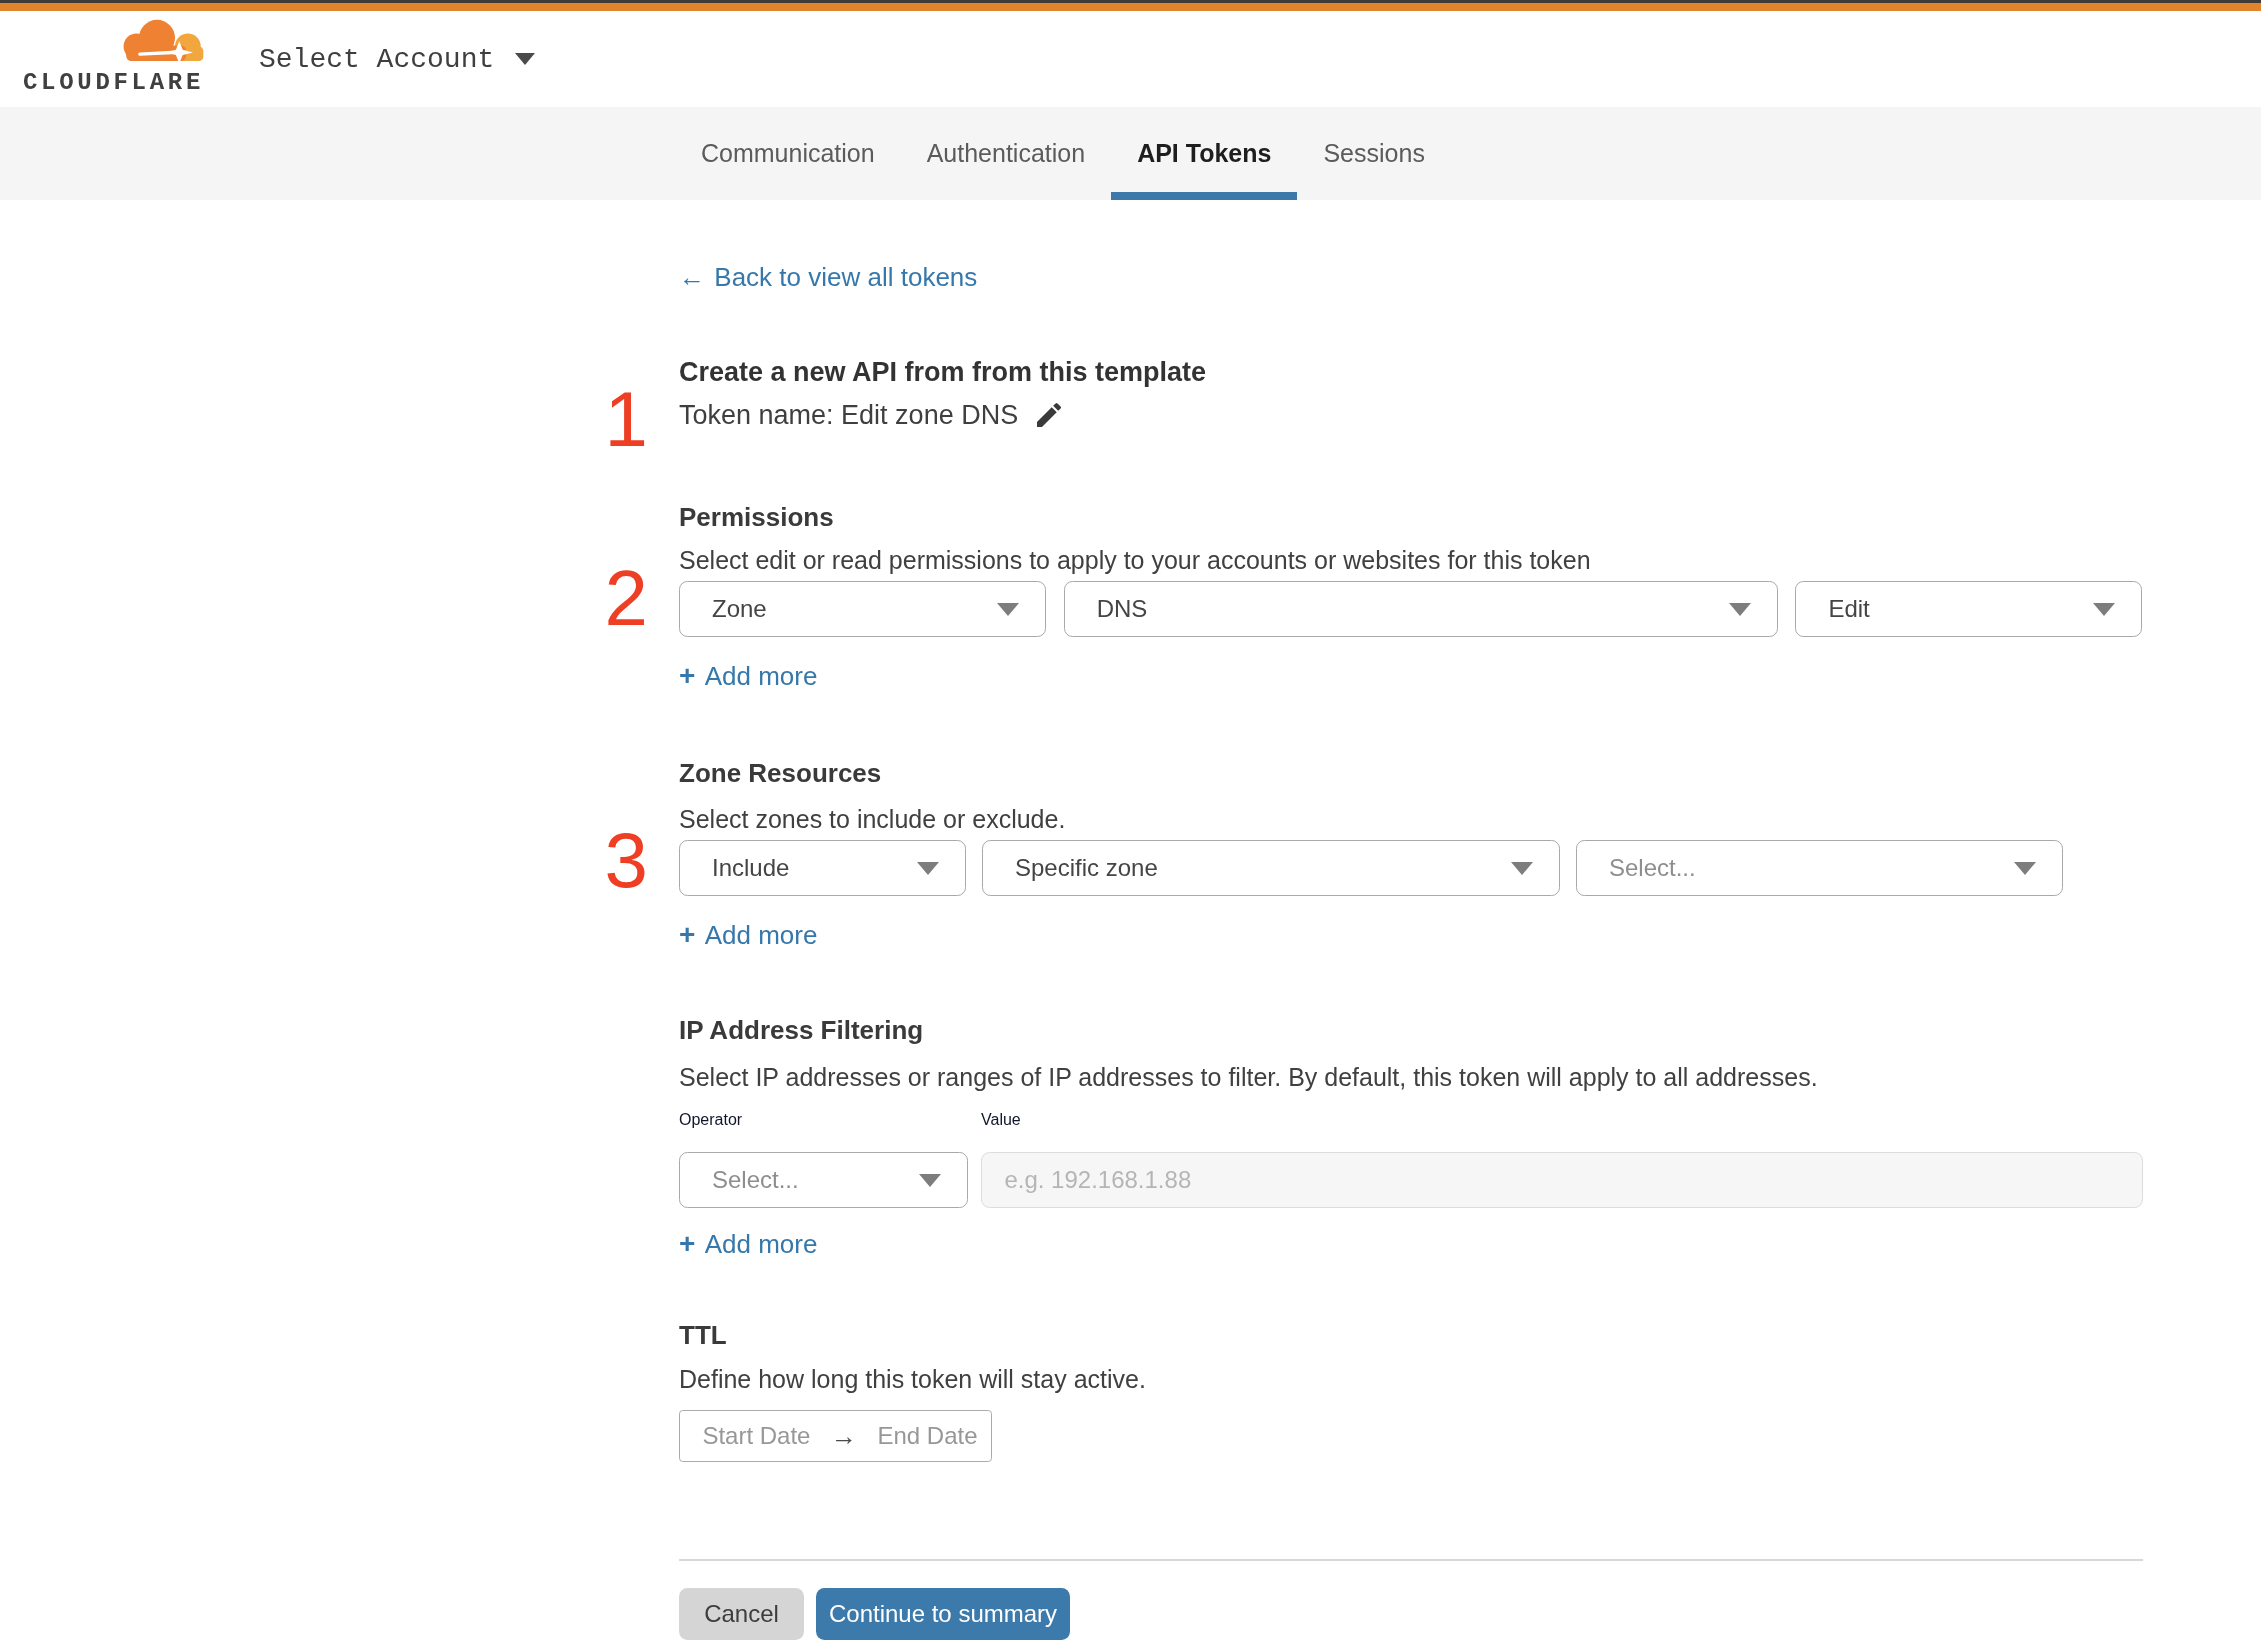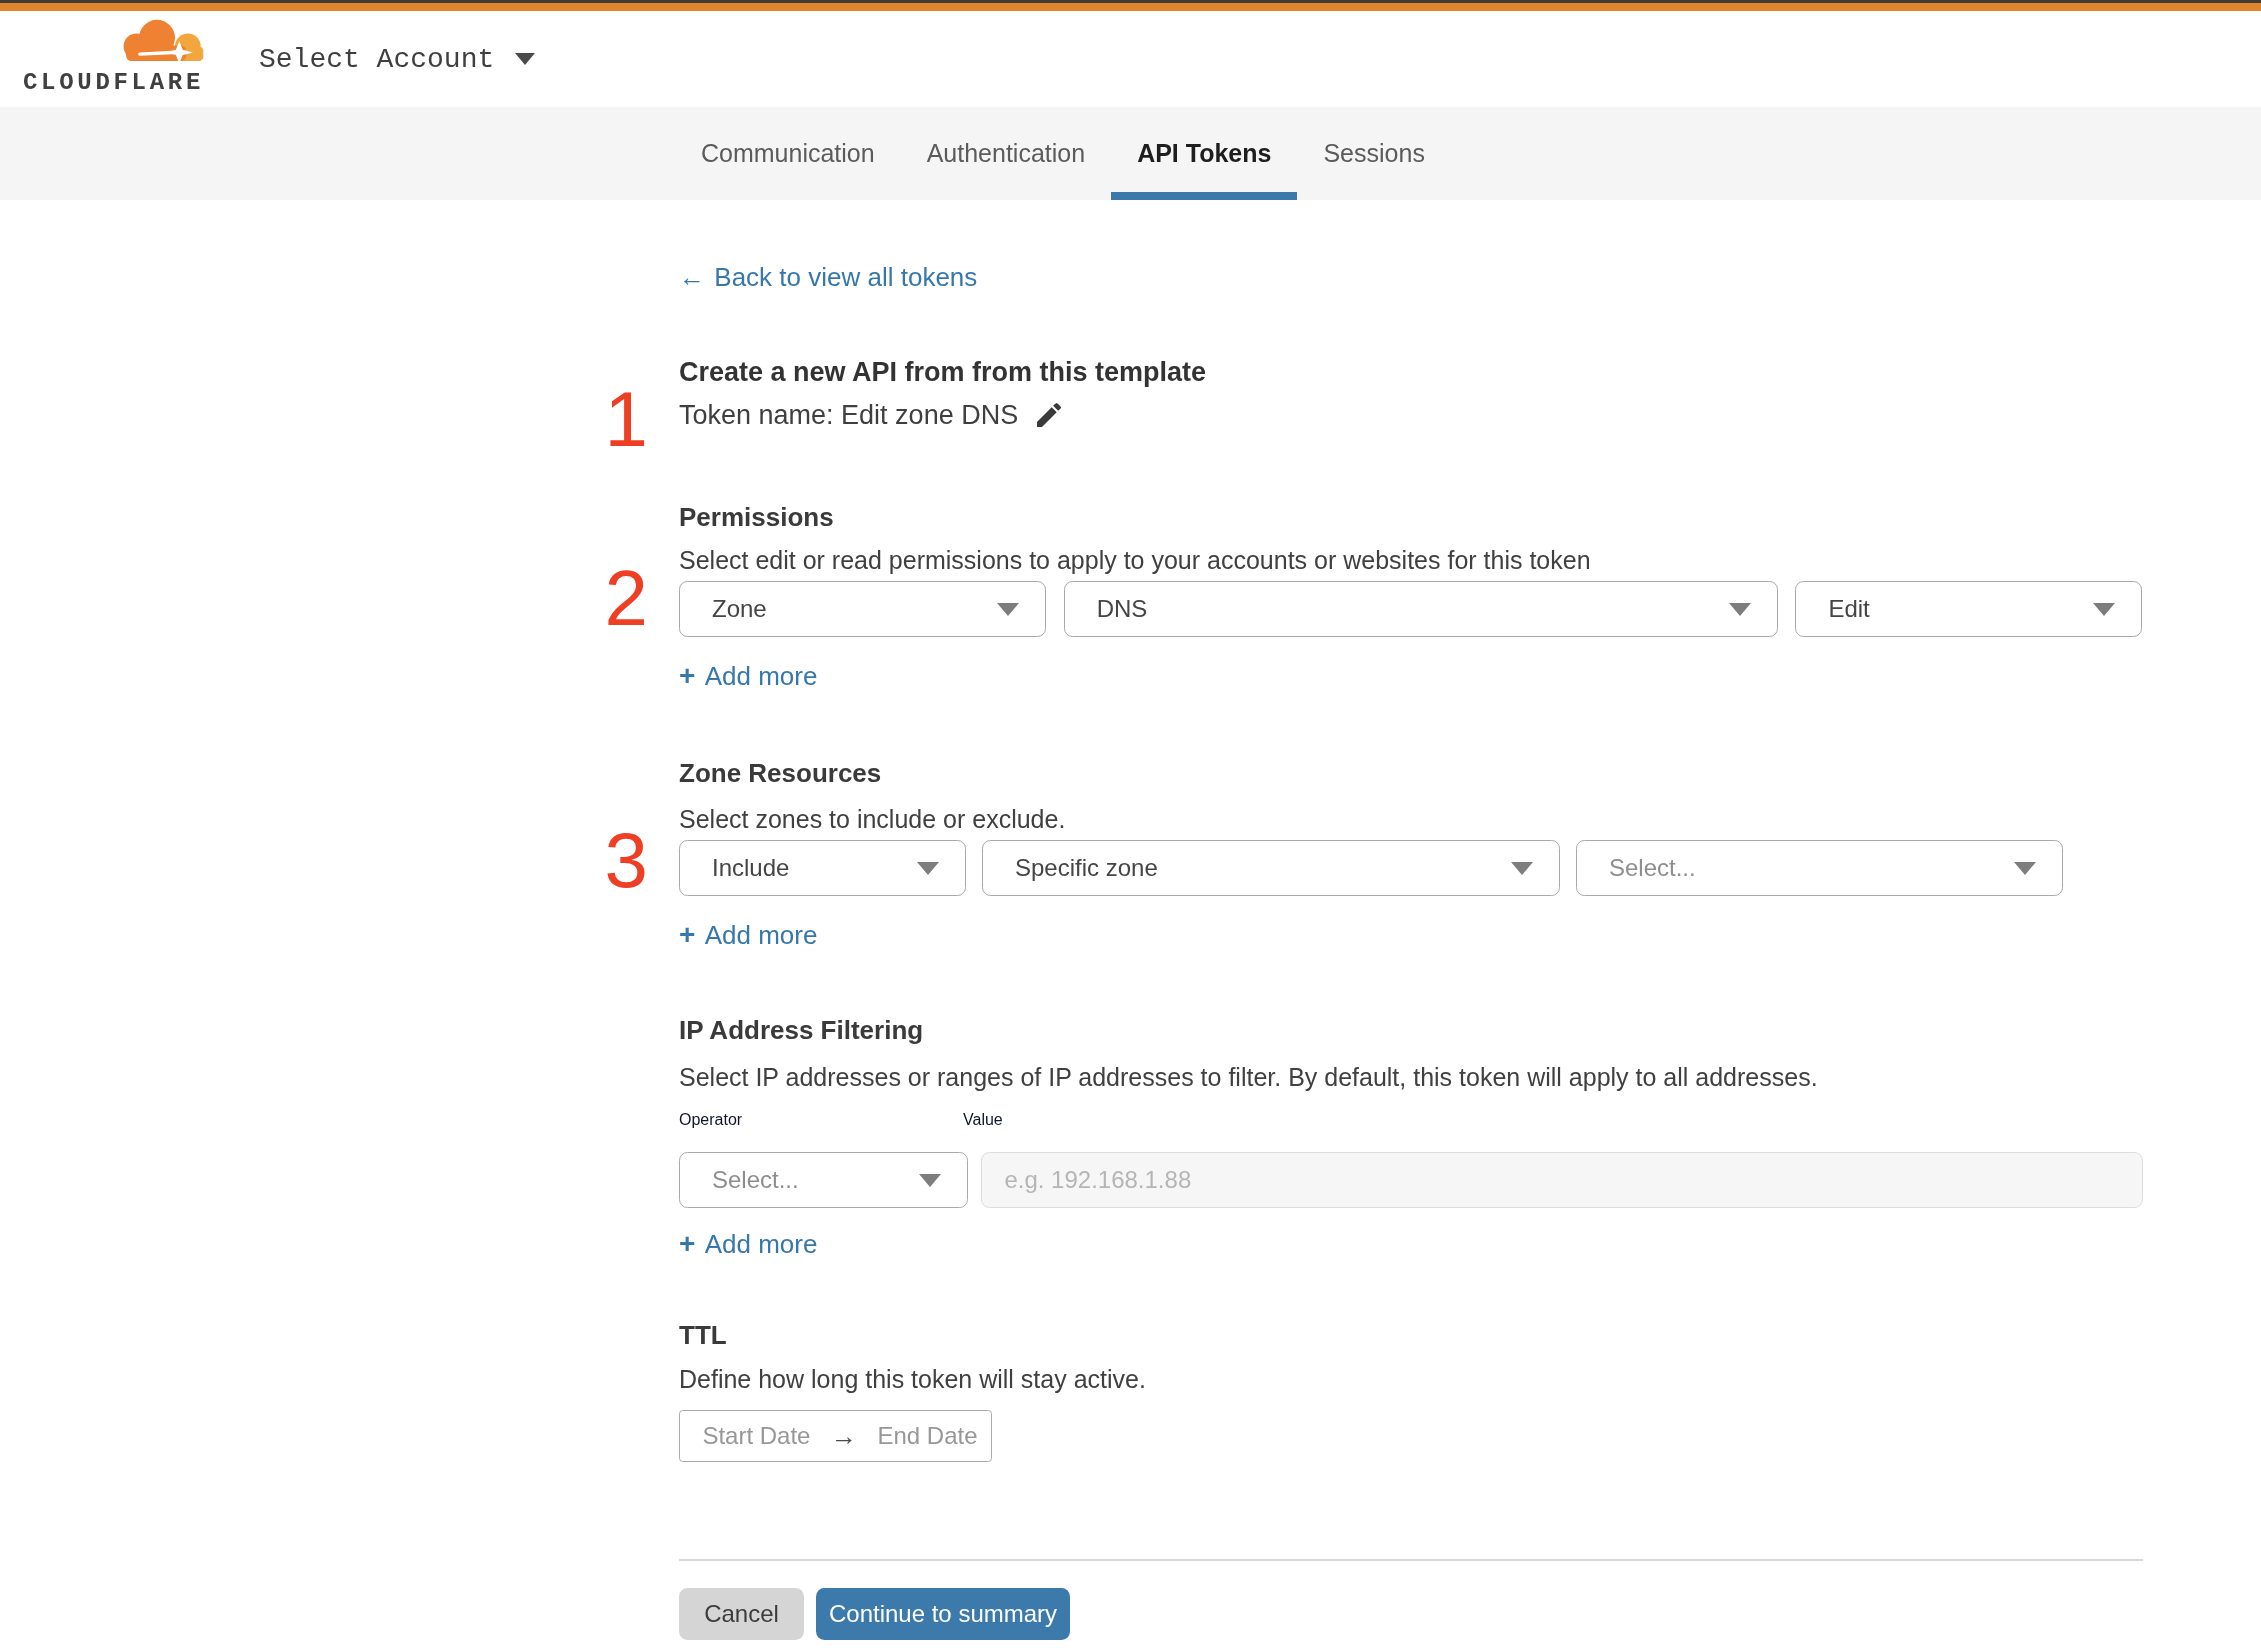--- a/index.html
+++ b/index.html
@@ -163,21 +163,21 @@
   </div>
   <div class="abs linkrow" style="top:919px;">
     <span class="plus">+</span>
     <span>Add more</span>
   </div>
 
   <div class="abs h-section" style="top:1015px;">IP Address Filtering</div>
   <div class="abs desc" style="top:1063px;">Select IP addresses or ranges of IP addresses to filter. By default, this token will apply to all addresses.</div>
   <div class="abs" style="top:1111px;width:1464px;">
     <span class="field-label" style="position:absolute;left:0;">Operator</span>
-    <span class="field-label" style="position:absolute;left:284px;">Value</span>
+    <span class="field-label" style="position:absolute;left:302px;">Value</span>
   </div>
   <div class="abs dd-row" style="top:1152px;gap:13px;width:1464px;">
     <div class="dd" style="width:289px;flex:none;">
       <span class="dd-value placeholder">Select...</span>
       <span class="dd-caret"></span>
     </div>
     <input class="value-input" style="flex: 1 1 0%;" type="text" placeholder="e.g. 192.168.1.88">
   </div>
   <div class="abs linkrow" style="top:1228px;">
     <span class="plus">+</span>

